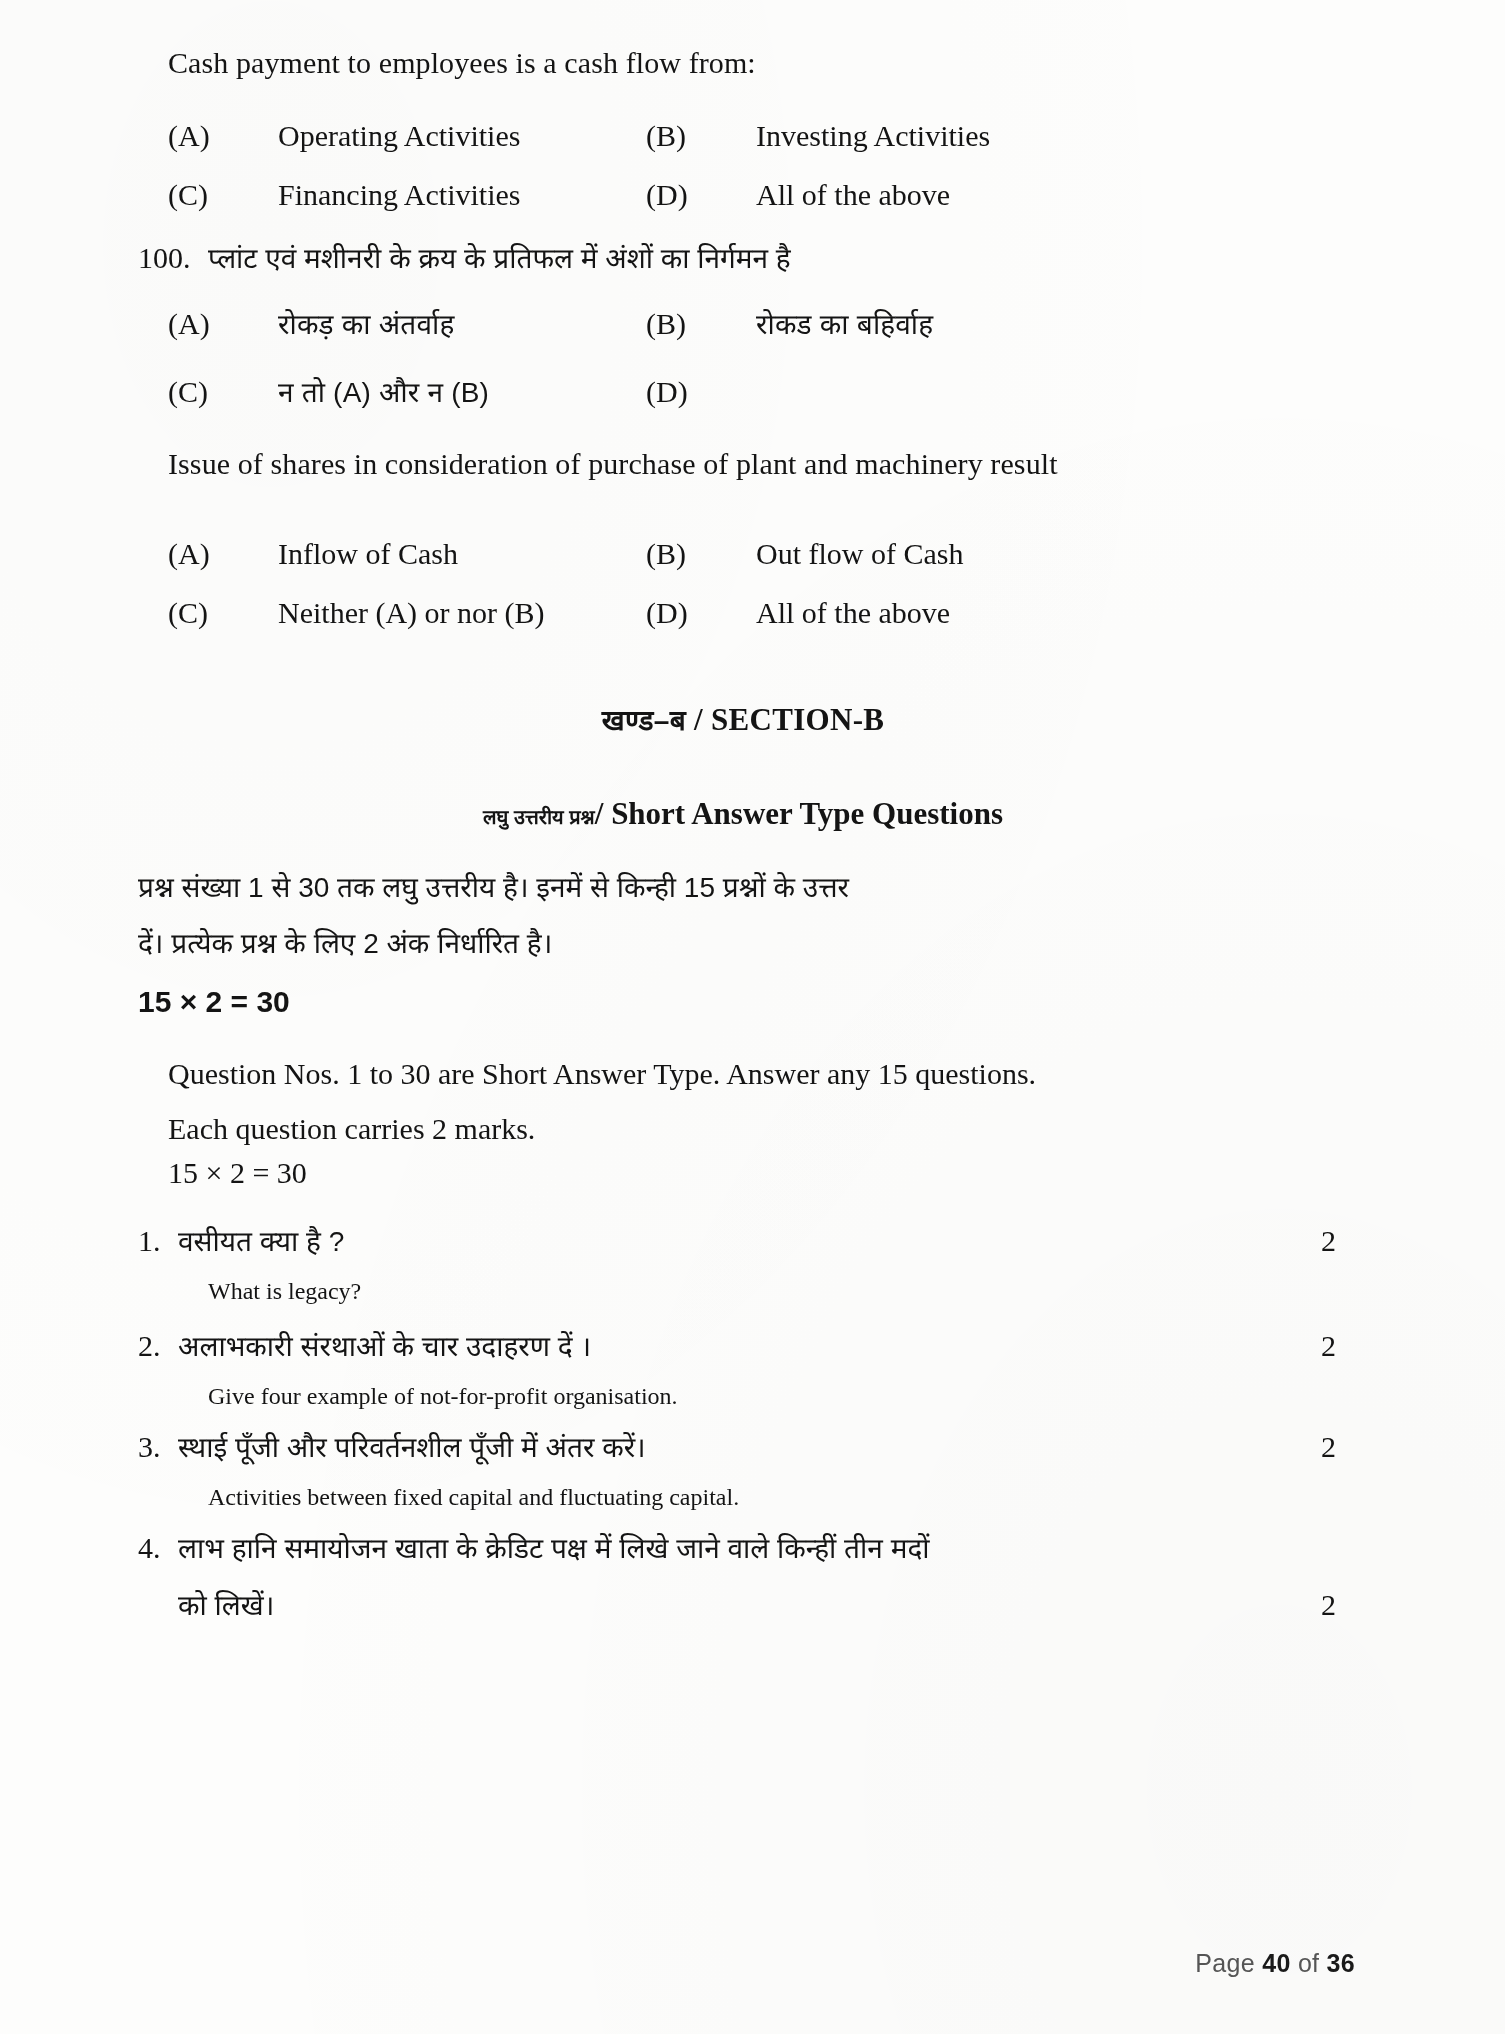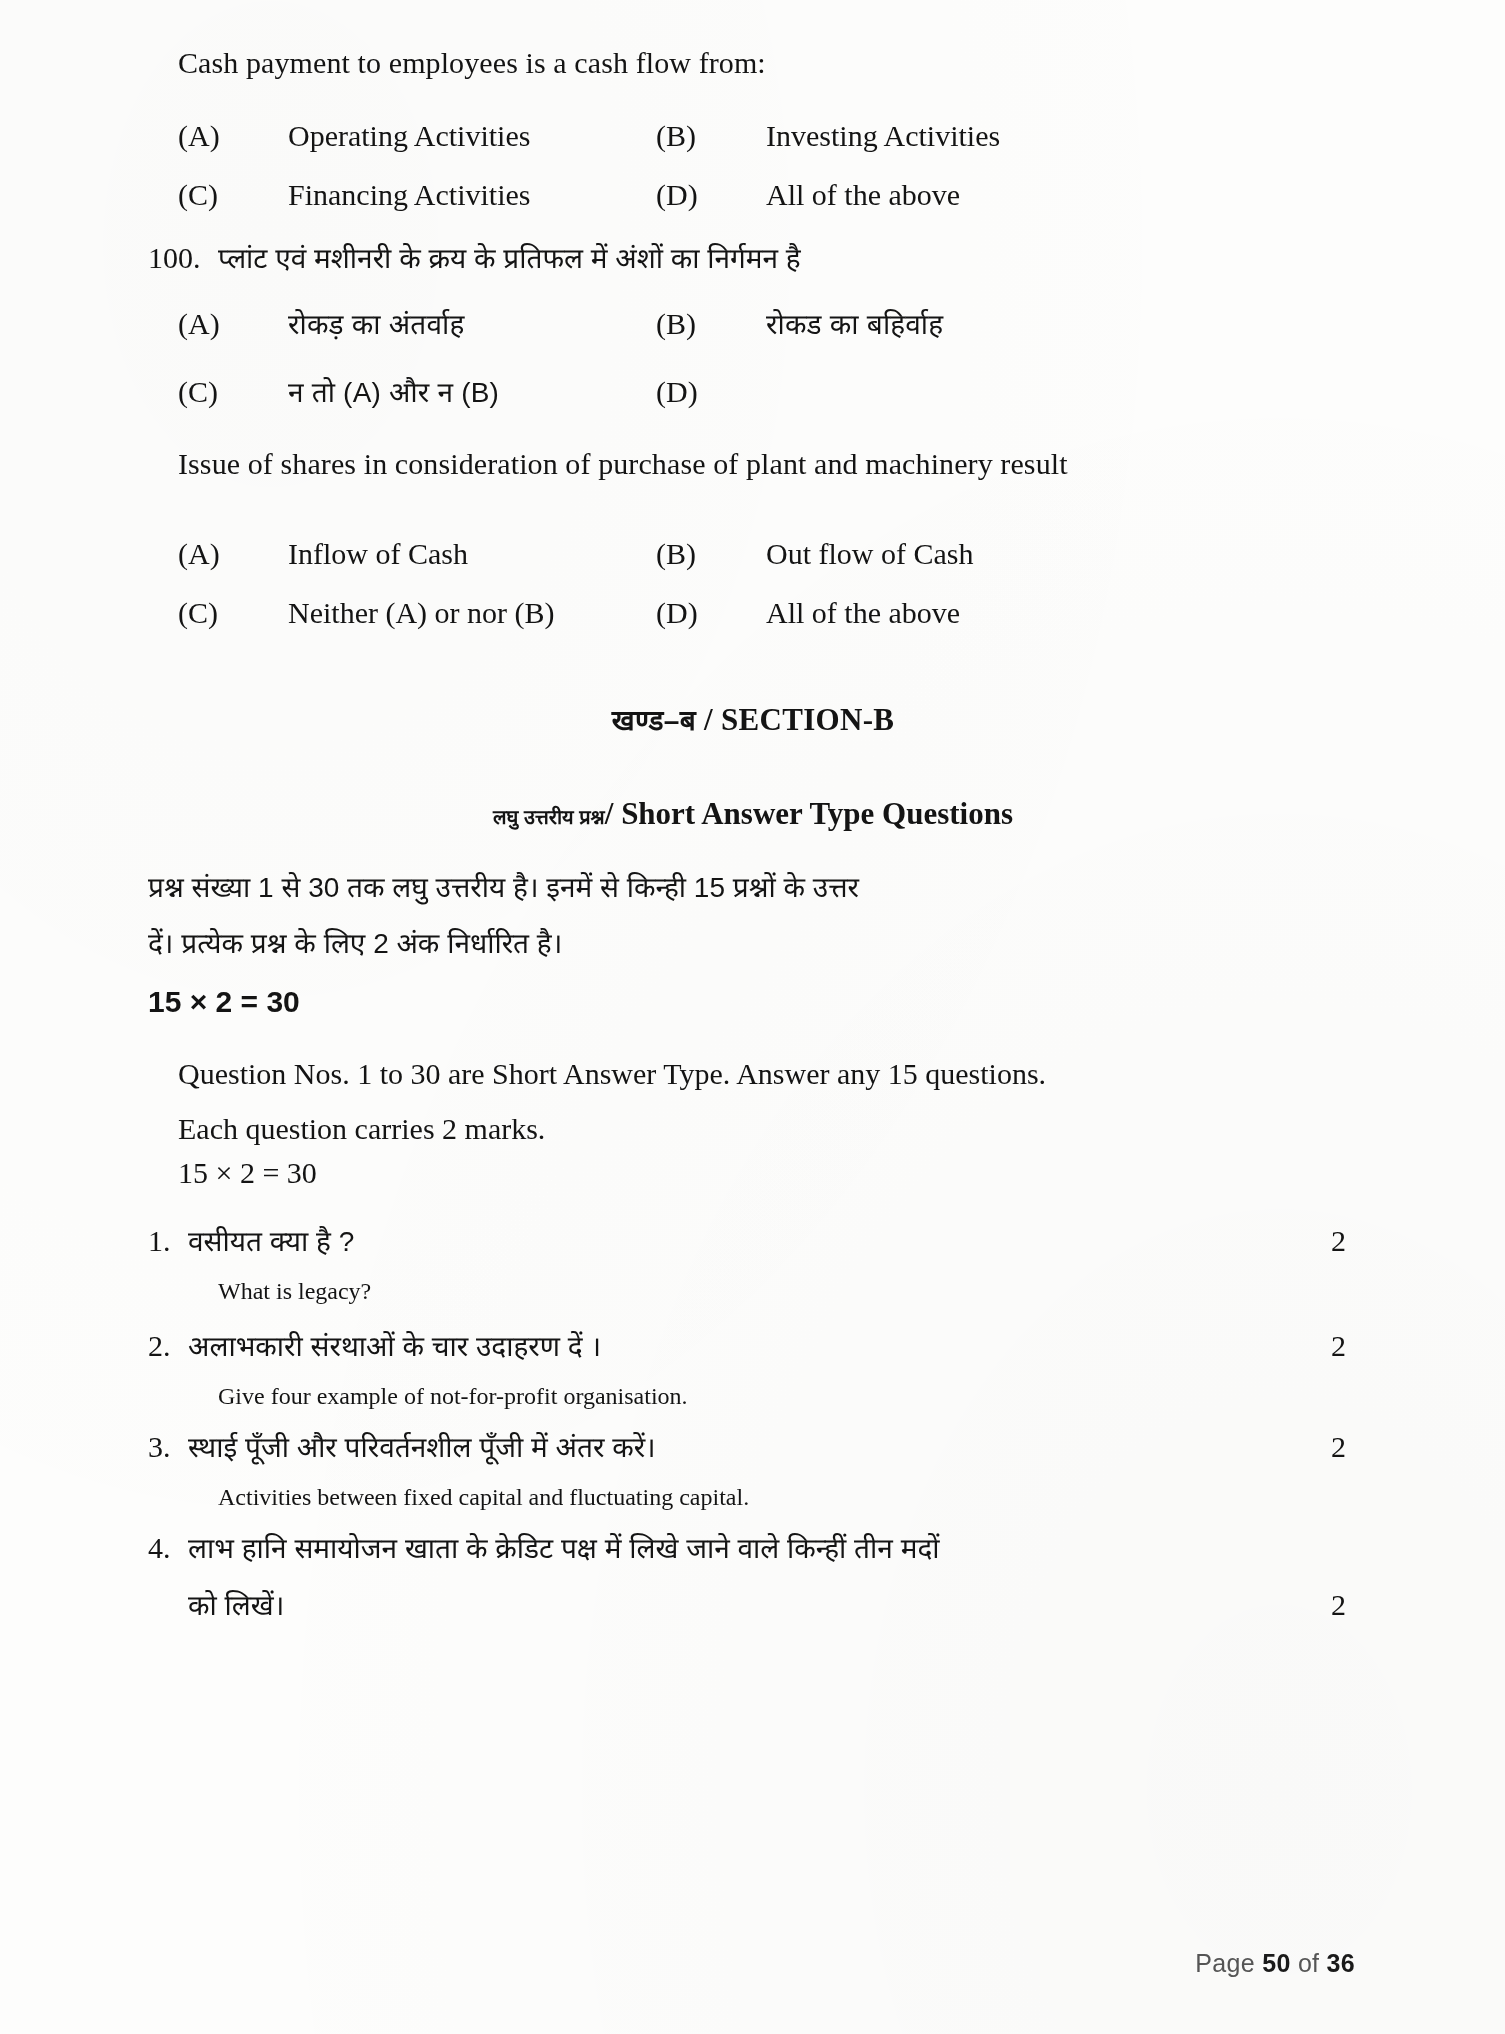--- a/index.html
+++ b/index.html
@@ -24,21 +24,21 @@
   .scan-tint {
     position: absolute;
     inset: 0;
     background:
       radial-gradient(ellipse at 18% 12%, rgba(0,0,0,0.012), rgba(0,0,0,0) 60%),
       radial-gradient(ellipse at 85% 88%, rgba(0,0,0,0.015), rgba(0,0,0,0) 62%);
     pointer-events: none;
   }
   .content {
     position: absolute;
-    left: 148px;
+    left: 138px;
     top: 0;
     width: 1210px;
   }
 
   
   .stem {
     font-size: 30px;
     line-height: 1.28;
     margin: 0;
     padding-left: 30px;
@@ -379,17 +379,17 @@
           <span class="marks">2</span>
         </div>
       </div>
 
     </div>
 
   </div>
 
   <div class="footer">
     <span>Page</span>
-    <b>50</b>
+    <b>40</b>
     <span>of</span>
     <b>36</b>
   </div>
 </div>
 
 </body></html>

